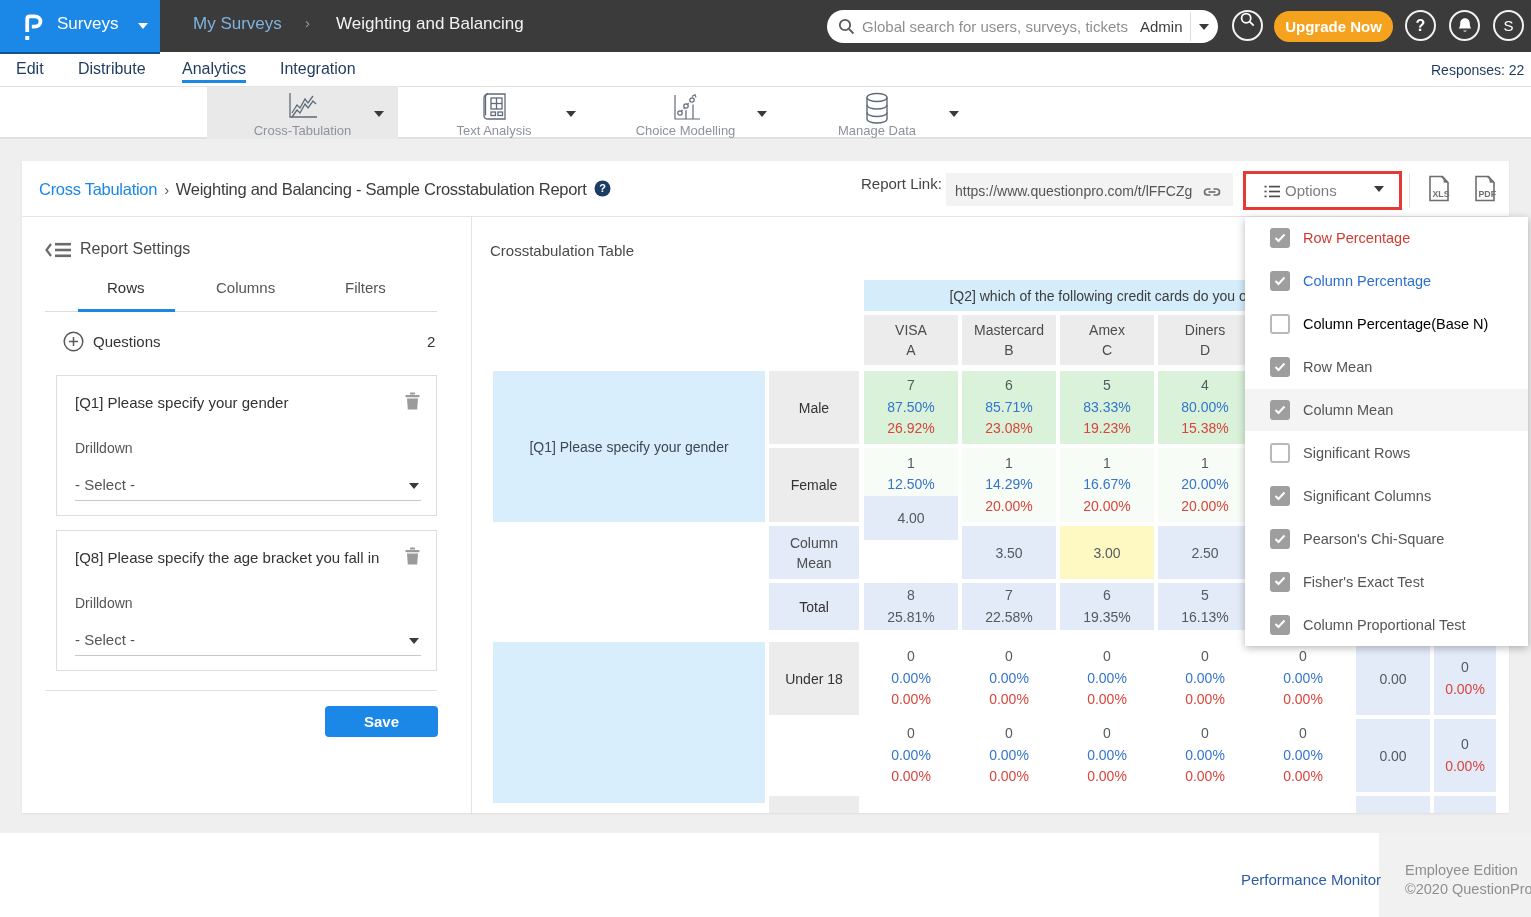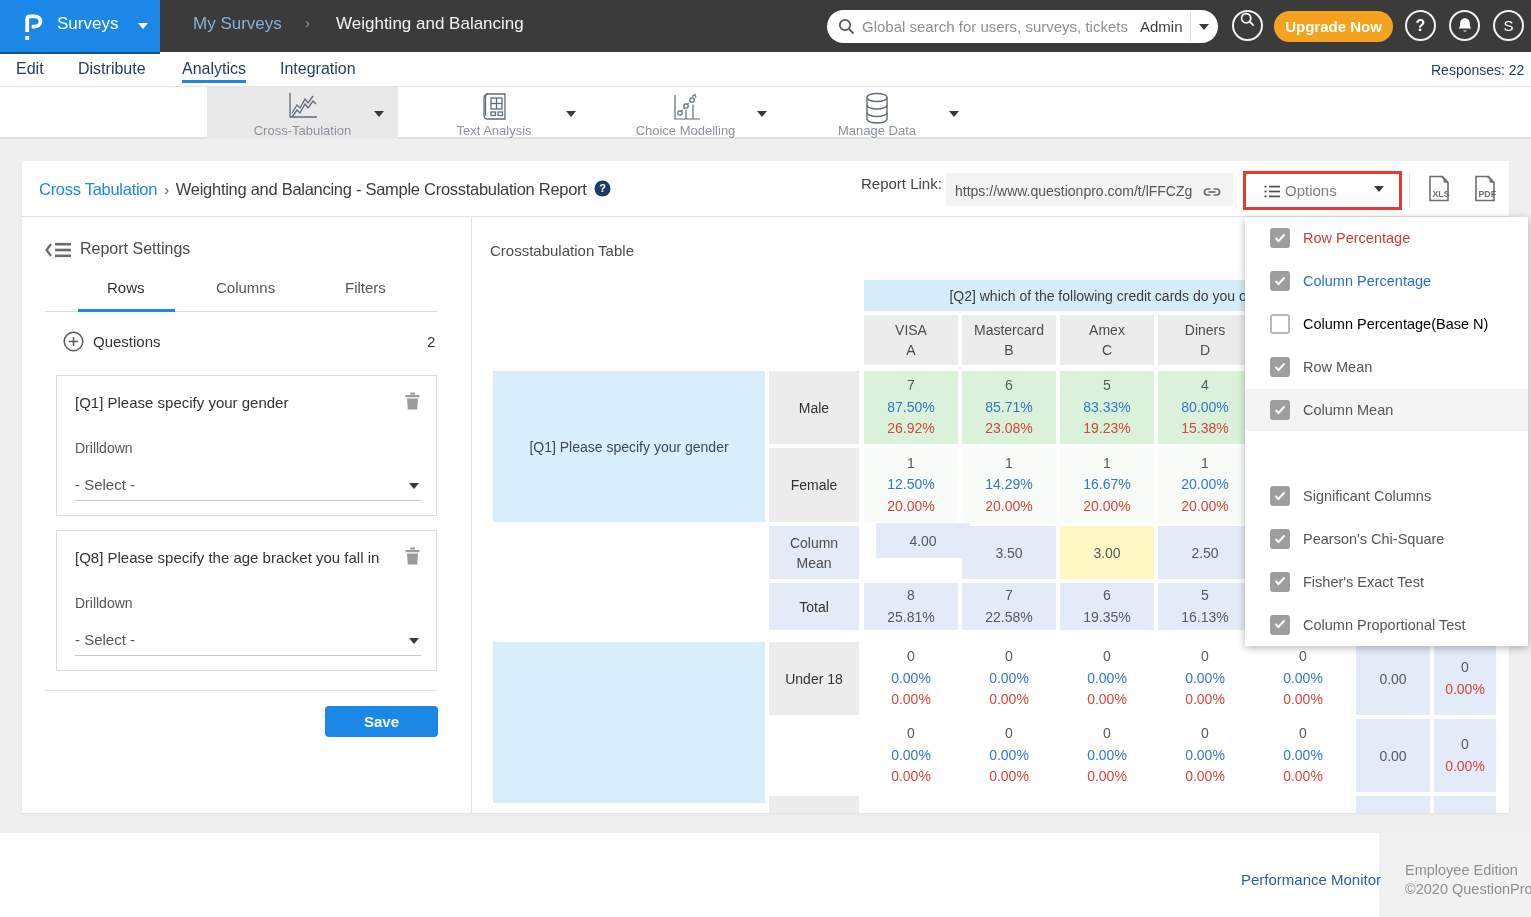--- a/index.html
+++ b/index.html
@@ -436,21 +436,21 @@
       <div class="l1">
         <span class="vd">7.00</span>
       </div>
     </div>
 <div class="tc " style="left:1434px;top:448px;width:62px;height:74px;background:#e3eaf8;">
       <div class="l2">
         <span class="vd">5</span>
         <span class="vr">16.13%</span>
       </div>
     </div>
-<div class="tc " style="left:864px;top:523px;width:94px;height:35px;background:#e3eaf8;margin-left:12px;">
+<div class="tc " style="left:864px;top:496px;width:94px;height:44px;background:#e3eaf8;">
       <div class="l1">
         <span class="vd">4.00</span>
       </div>
     </div>
 <div class="tc " style="left:962px;top:526px;width:94px;height:53px;background:#e3eaf8;">
       <div class="l1">
         <span class="vd">3.50</span>
       </div>
     </div>
 <div class="tc " style="left:1060px;top:526px;width:94px;height:53px;background:#fef9c3;">
@@ -629,20 +629,24 @@
           <path d="M1.5 5 L4.5 8 L10.5 1.5" fill="none" stroke="#ffffff" stroke-width="2"></path>
         </svg></span>
       <span class="ddlab" style="color:#555555">Row Mean</span>
     </div>
 <div class="dditem" style="top:171.6px;height:42.9px;background:#f4f4f4;">
       <span class="cb on"><svg width="12" height="10" viewBox="0 0 12 10">
           <path d="M1.5 5 L4.5 8 L10.5 1.5" fill="none" stroke="#ffffff" stroke-width="2"></path>
         </svg></span>
       <span class="ddlab" style="color:#555555">Column Mean</span>
     </div>
+<div class="dditem" style="top:214.5px;height:42.9px;">
+      <span class="cb off"></span>
+      <span class="ddlab" style="color:#555555">Significant Rows</span>
+    </div>
 <div class="dditem" style="top:257.4px;height:42.9px;">
       <span class="cb on"><svg width="12" height="10" viewBox="0 0 12 10">
           <path d="M1.5 5 L4.5 8 L10.5 1.5" fill="none" stroke="#ffffff" stroke-width="2"></path>
         </svg></span>
       <span class="ddlab" style="color:#555555">Significant Columns</span>
     </div>
 <div class="dditem" style="top:300.3px;height:42.9px;">
       <span class="cb on"><svg width="12" height="10" viewBox="0 0 12 10">
           <path d="M1.5 5 L4.5 8 L10.5 1.5" fill="none" stroke="#ffffff" stroke-width="2"></path>
         </svg></span>

